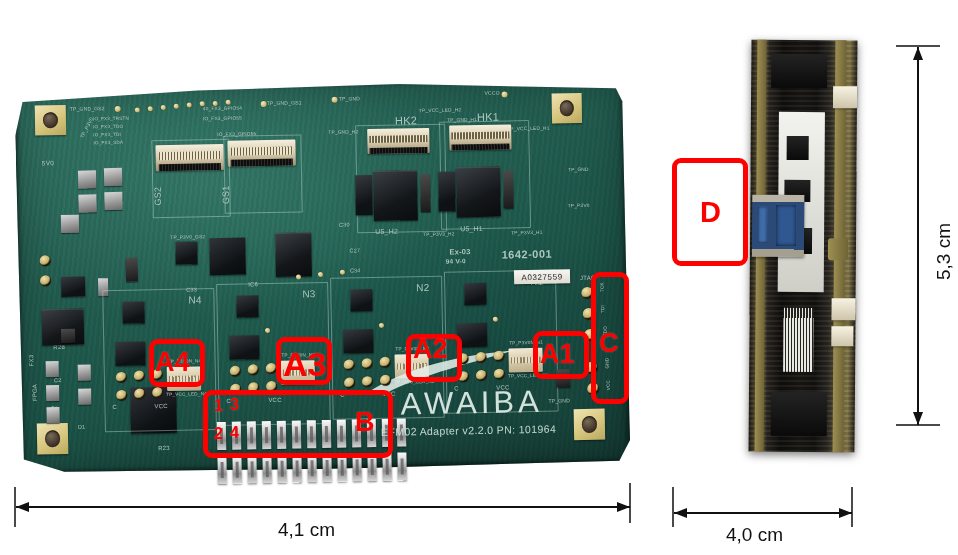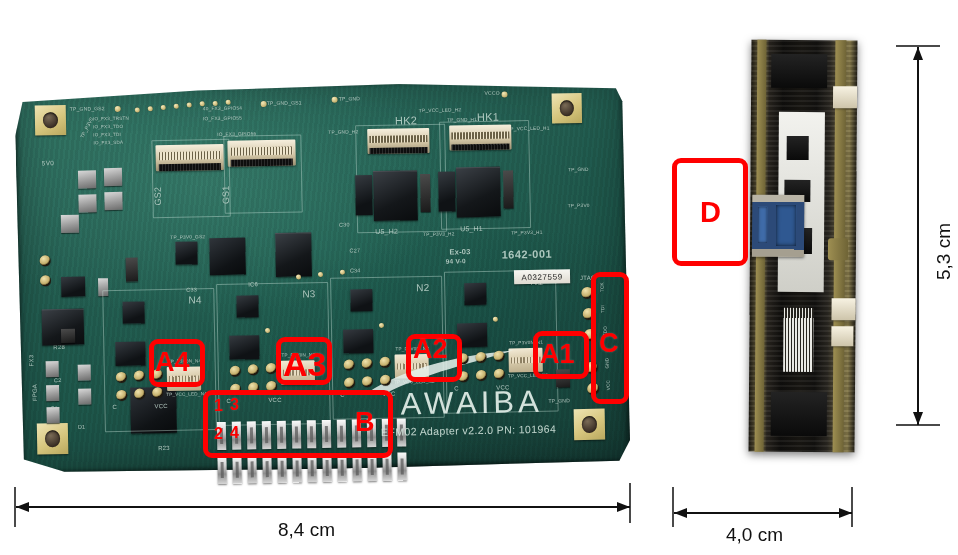--- a/index.html
+++ b/index.html
@@ -413,21 +413,21 @@
   <div class="anno-lbl" style="left:599px;top:330px;font-size:27px;">C</div>
 
   <div class="anno" style="left:672px;top:158px;width:76px;height:108px;"></div>
   <div class="anno-lbl" style="left:700px;top:198px;font-size:29px;">D</div>
 
   <div class="ext-line" style="left:14px;top:487px;width:2px;height:40px;"></div>
   <div class="ext-line" style="left:629px;top:483px;width:2px;height:40px;"></div>
   <div class="dim-line" style="left:16px;top:506px;width:614px;height:2px;"></div>
   <div class="arrow left" style="left:16px;top:502px;"></div>
   <div class="arrow right" style="left:617px;top:502px;"></div>
-  <div class="dim-txt" style="left:278px;top:519px;">8,4 cm</div>
+  <div class="dim-txt" style="left:278px;top:519px;">4,1 cm</div>
 
   <div class="ext-line" style="left:672px;top:487px;width:2px;height:40px;"></div>
   <div class="ext-line" style="left:851px;top:487px;width:2px;height:40px;"></div>
   <div class="dim-line" style="left:674px;top:512px;width:178px;height:2px;"></div>
   <div class="arrow left" style="left:674px;top:508px;"></div>
   <div class="arrow right" style="left:839px;top:508px;"></div>
   <div class="dim-txt" style="left:726px;top:524px;">4,0 cm</div>
 
   <div class="ext-line" style="left:896px;top:45px;width:44px;height:2px;"></div>
   <div class="ext-line" style="left:896px;top:424px;width:44px;height:2px;"></div>

